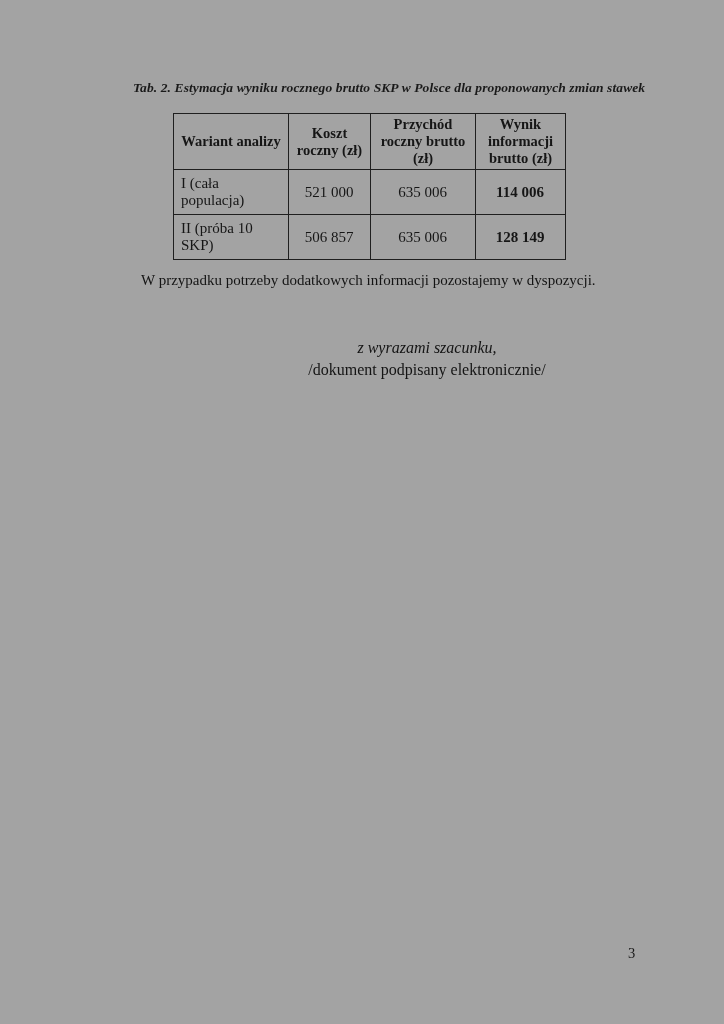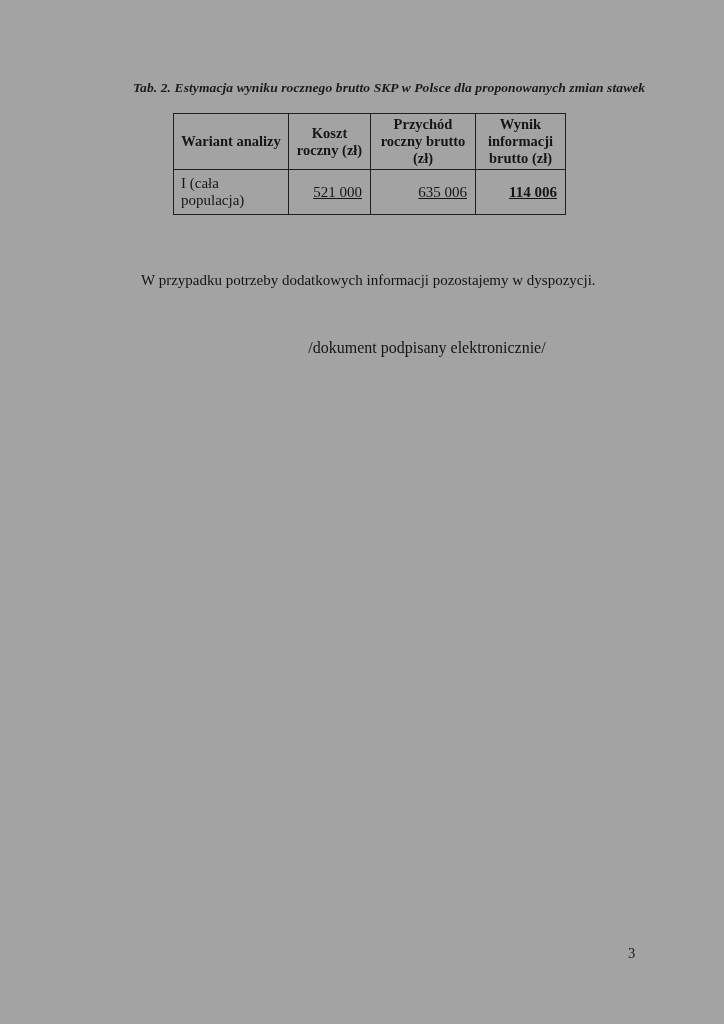--- a/index.html
+++ b/index.html
@@ -54,22 +54,21 @@
     padding: 2px 3px;
   }
   table.data-table td {
     height: 40px;
     padding: 2px 8px 2px 7px;
   }
   td.cell-variant {
     text-align: left;
   }
   td.cell-num {
-    text-align: right;
-    text-decoration: underline;
+    text-align: center;
   }
   td.cell-bold {
     font-weight: bold;
   }
   .body-text {
     position: absolute;
     top: 272px;
     left: 141px;
     width: 460px;
     margin: 0;
@@ -126,24 +125,31 @@
         <th>Wynik informacji brutto (zł)</th>
       </tr>
     </thead>
     <tbody>
       <tr>
         <td class="cell-variant">I (cała populacja)</td>
         <td class="cell-num">521 000</td>
         <td class="cell-num">635 006</td>
         <td class="cell-num cell-bold">114 006</td>
       </tr>
+      <tr>
+        <td class="cell-variant">II (próba 10 SKP)</td>
+        <td class="cell-num">506 857</td>
+        <td class="cell-num">635 006</td>
+        <td class="cell-num cell-bold">128 149</td>
+      </tr>
     </tbody>
   </table>
 
   <p class="body-text">W przypadku potrzeby dodatkowych informacji pozostajemy w dyspozycji.</p>
 
   <div class="closing">
+    <p class="italic">z wyrazami szacunku,</p>
     <p>/dokument podpisany elektronicznie/</p>
   </div>
 
   <div class="page-number">3</div>
 
 </div>
 
 </body></html>

